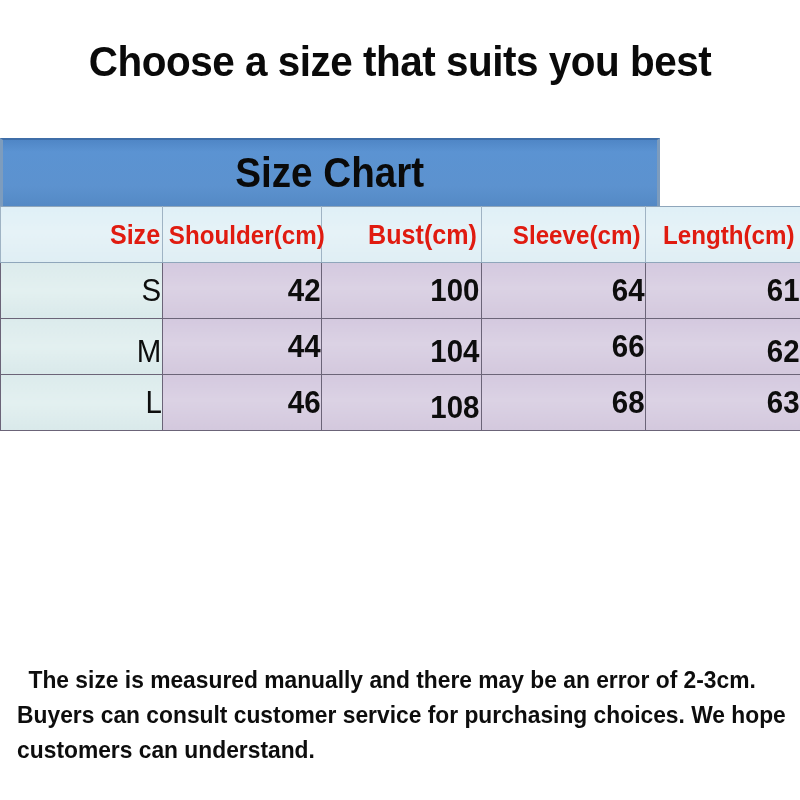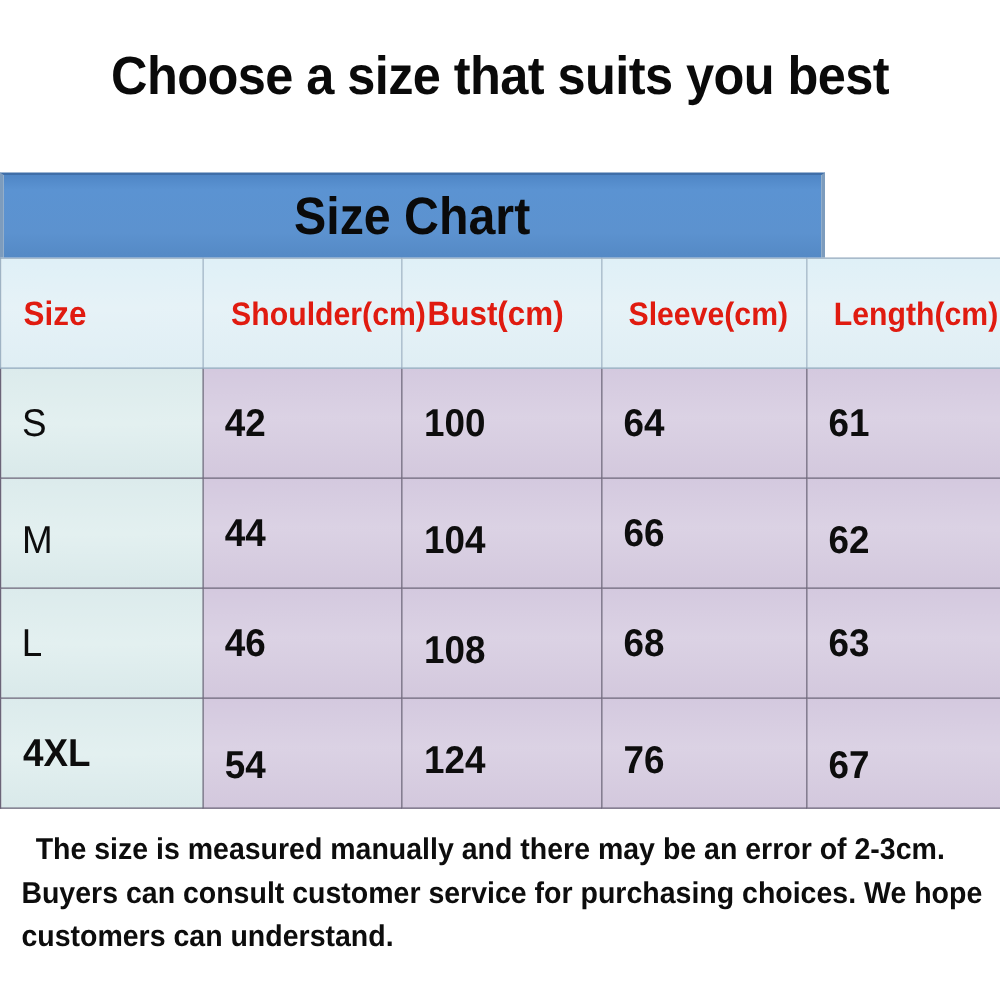--- a/index.html
+++ b/index.html
@@ -72,24 +72,24 @@
     white-space: nowrap;
   }
 
   
   table.grid {
     width: 800px;
     border-collapse: collapse;
     table-layout: fixed;
   }
   table.grid td, table.grid th {
-    padding: 16px;
+    padding: 0;
     margin: 0;
     border: 1px solid #6b6478;
-    text-align: left;
+    text-align: right;
     vertical-align: middle;
   }
 
   col.c-size   { width: 162px; }
   col.c-data   { width: 159px; }
   col.c-data2  { width: 160px; }
   col.c-data3  { width: 164px; }
   col.c-data4  { width: 155px; }
 
   
@@ -261,37 +261,20 @@
             <span class="cell-text">68</span>
           </td>
           <td class="val-cell">
             <span class="cell-text">63</span>
           </td>
         </tr>
 
 
 
 
-        <tr class="data-row">
-          <td class="size-cell">
-            <span class="cell-text bold">4XL</span>
-          </td>
-          <td class="val-cell">
-            <span class="cell-text nudge-down">54</span>
-          </td>
-          <td class="val-cell">
-            <span class="cell-text nudge-d2">124</span>
-          </td>
-          <td class="val-cell">
-            <span class="cell-text nudge-d2">76</span>
-          </td>
-          <td class="val-cell">
-            <span class="cell-text nudge-down">67</span>
-          </td>
-        </tr>
 
       </tbody>
     </table>
   </div>
 
   <div class="note">
     <span class="l1">The size is measured manually and there may be an error of 2-3cm.</span>
     <span class="l2">Buyers can consult customer service for purchasing choices. We hope</span>
     <span class="l3">customers can understand.</span>
   </div>

